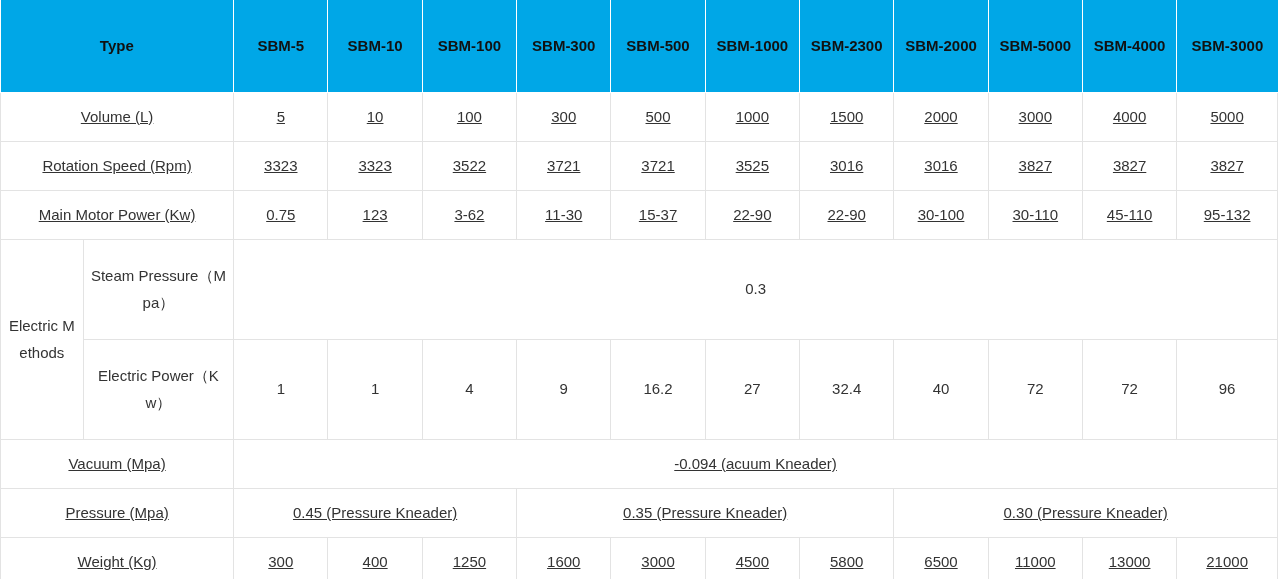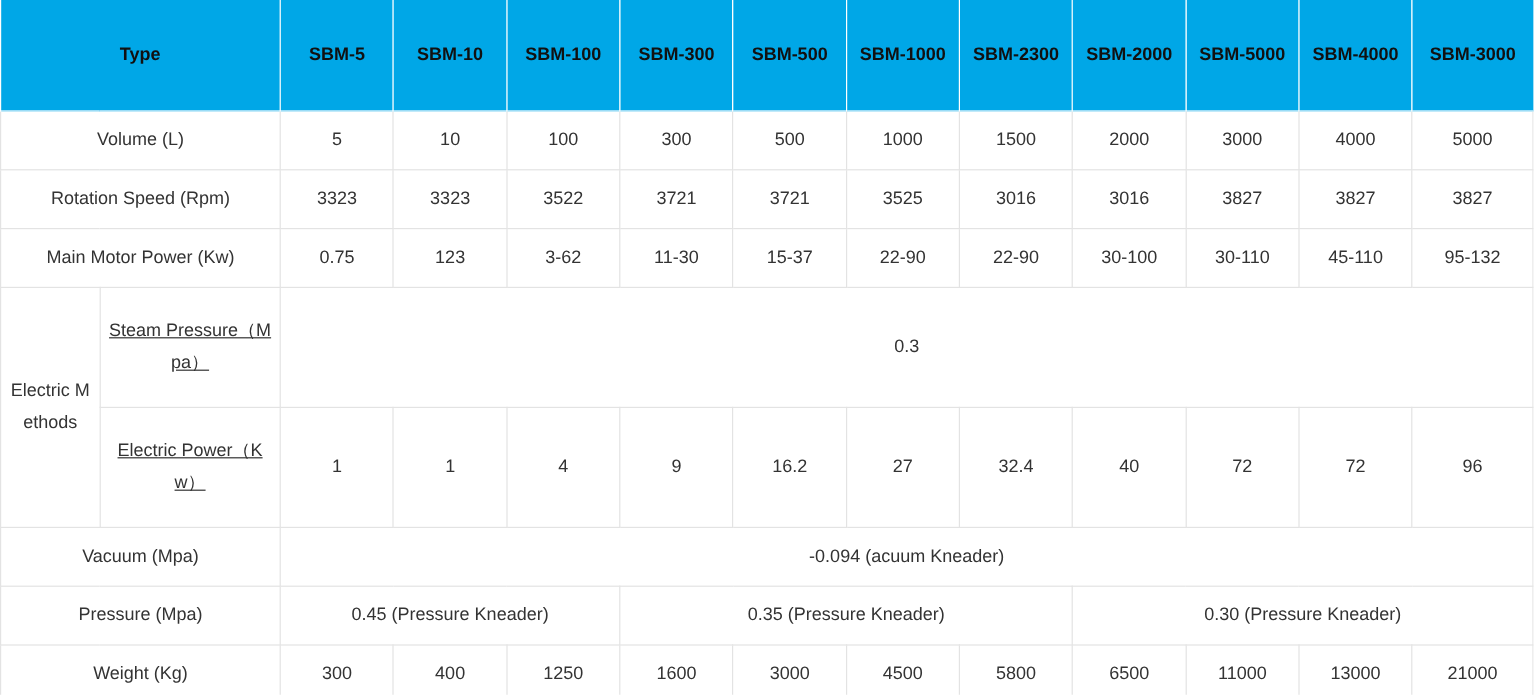--- a/index.html
+++ b/index.html
@@ -54,23 +54,23 @@
   table.spec-table thead th.last-head {
     border-right: none;
   }
 
   
   col.c-label { width: 78px; }
   col.c-sub   { width: 142px; }
   col.c-data  { width: 89px; }
   col.c-data-last { width: 95px; }
 
-  .row-tall { height: 49px; }
+  .row-tall { height: 49px; text-decoration: underline; }
   .heating-label { font-size: 15px; line-height: 2.0; }
-  .sub-label { font-size: 15px; line-height: 2.0; text-decoration: underline; }
+  .sub-label { font-size: 15px; line-height: 2.0; }
   .tall-cell { height: 100px; }
 </style>
 </head>
 <body>
 
 <table class="spec-table">
   <colgroup>
     <col class="c-label">
     <col class="c-sub">
     <col class="c-data">

